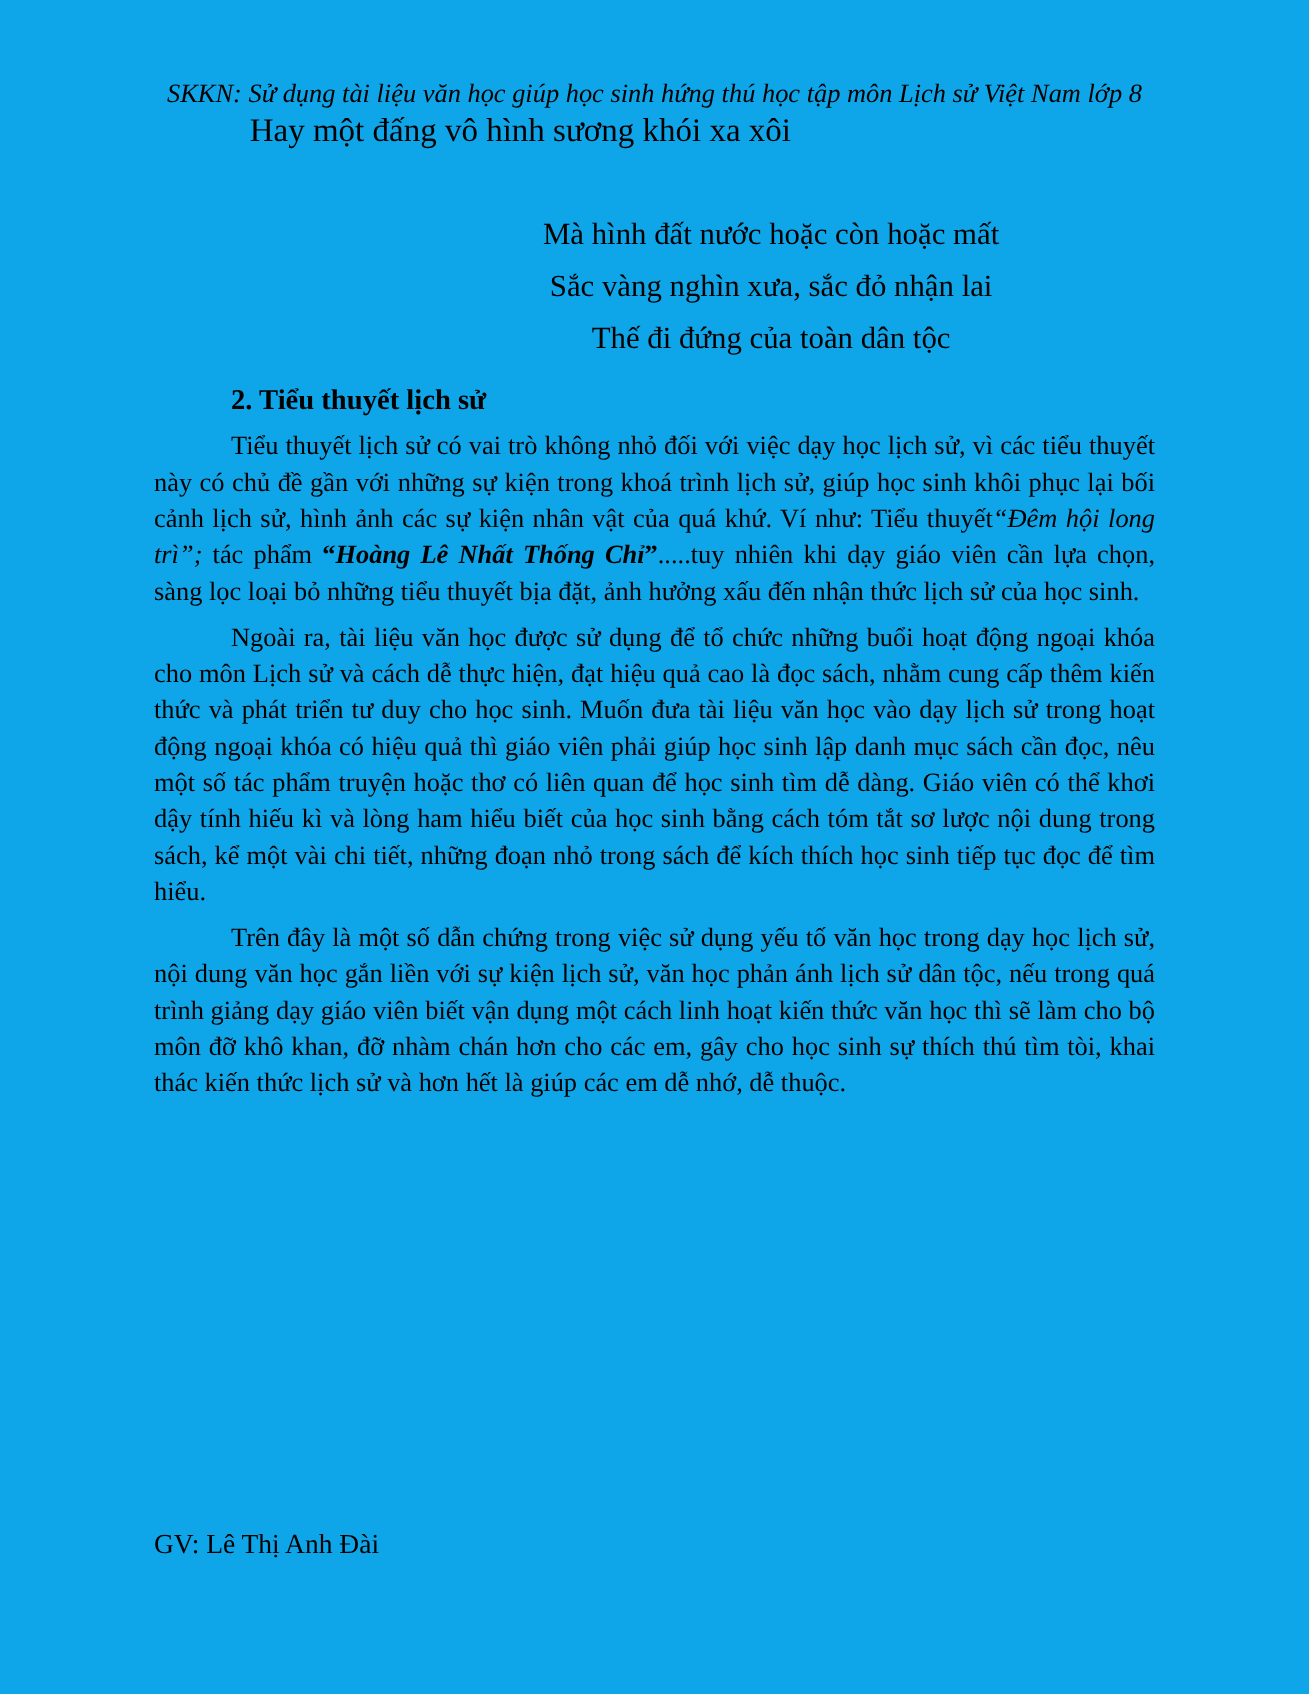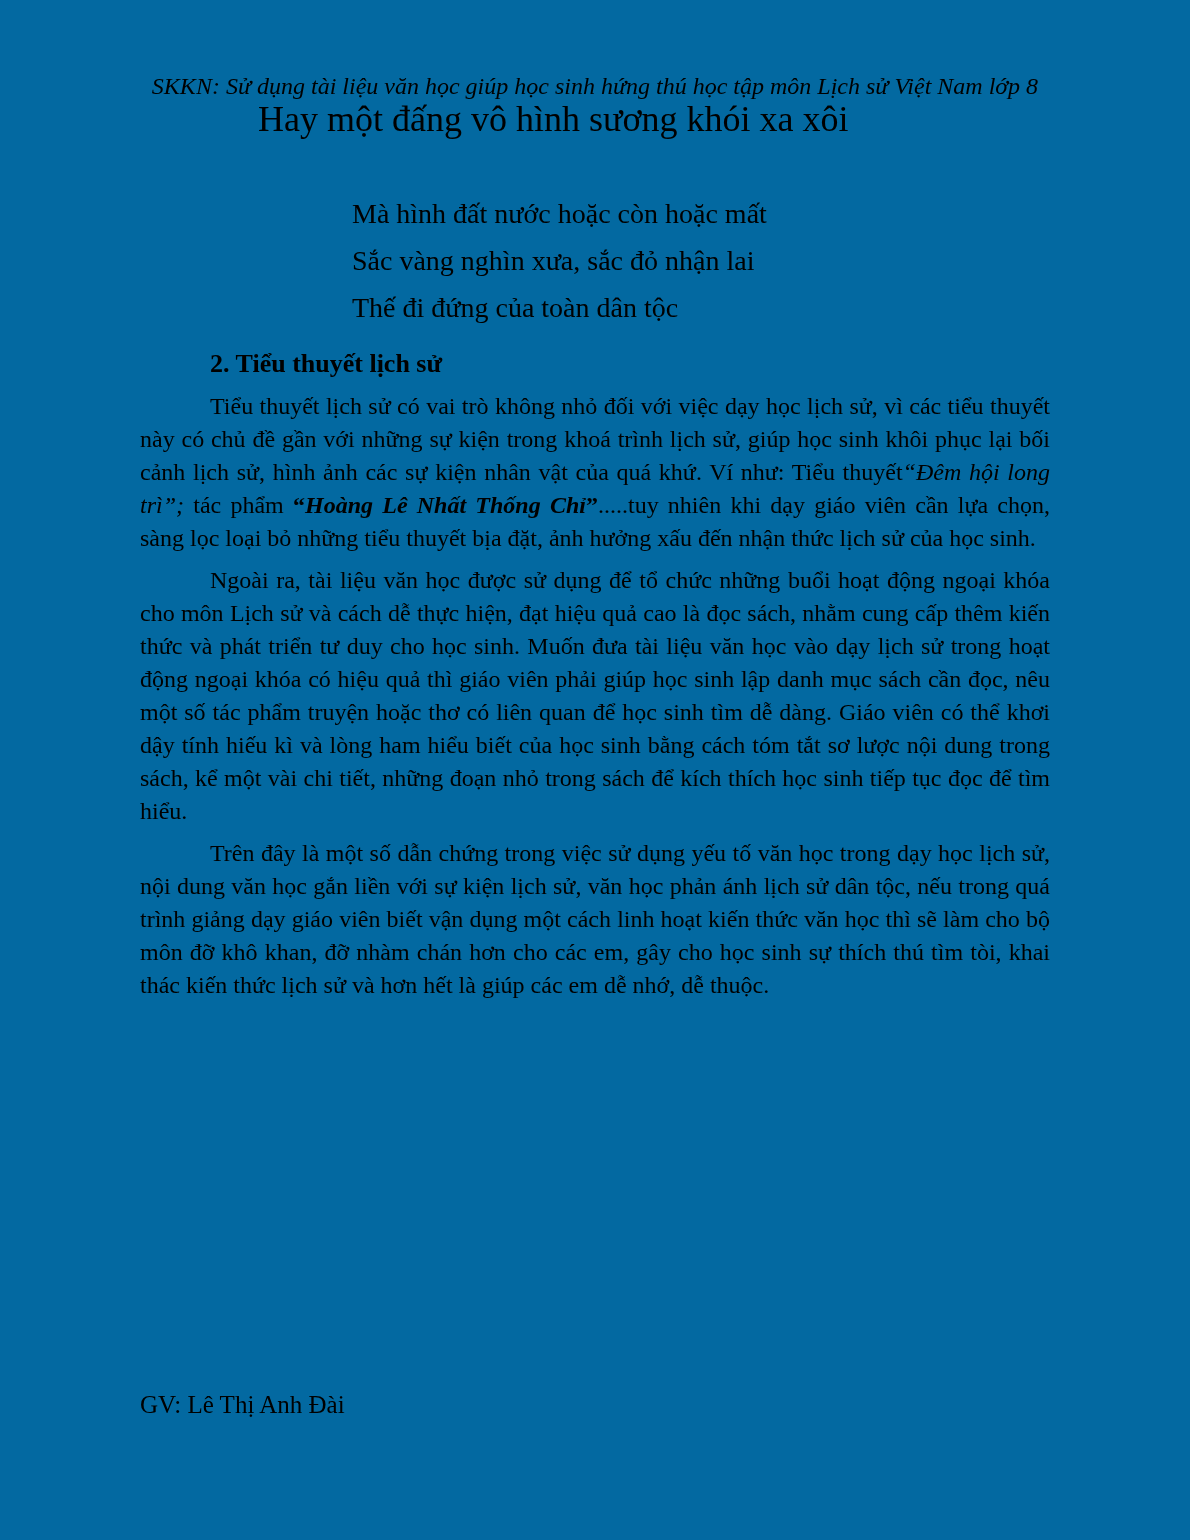--- a/index.html
+++ b/index.html
@@ -4,43 +4,44 @@
 <style>
   html, body {
     margin: 0;
     padding: 0;
     background: #ffffff;
   }
   .page {
     position: relative;
     width: 1190px;
     height: 1540px;
-    background: #0369a1;
+    background: #0ea5e9;
     color: #000000;
     font-family: "Liberation Serif", "DejaVu Serif", serif;
     box-sizing: border-box;
     padding: 70px 140px 0 140px;
     overflow: hidden;
   }
   .running-header {
     font-size: 24px;
     line-height: 32px;
     font-style: italic;
     text-align: center;
     white-space: nowrap;
   }
   .subheader {
-    font-size: 36px;
+    font-size: 30px;
     line-height: 34px;
-    margin-left: 118px;
+    margin-left: 87px;
     white-space: nowrap;
   }
   .poem {
     margin-top: 54px;
     margin-left: 212px;
+    text-align: center;
   }
   .poem-line {
     font-size: 28px;
     line-height: 47px;
     white-space: nowrap;
   }
   .section-heading {
     margin-top: 16px;
     margin-left: 70px;
     font-size: 26px;

